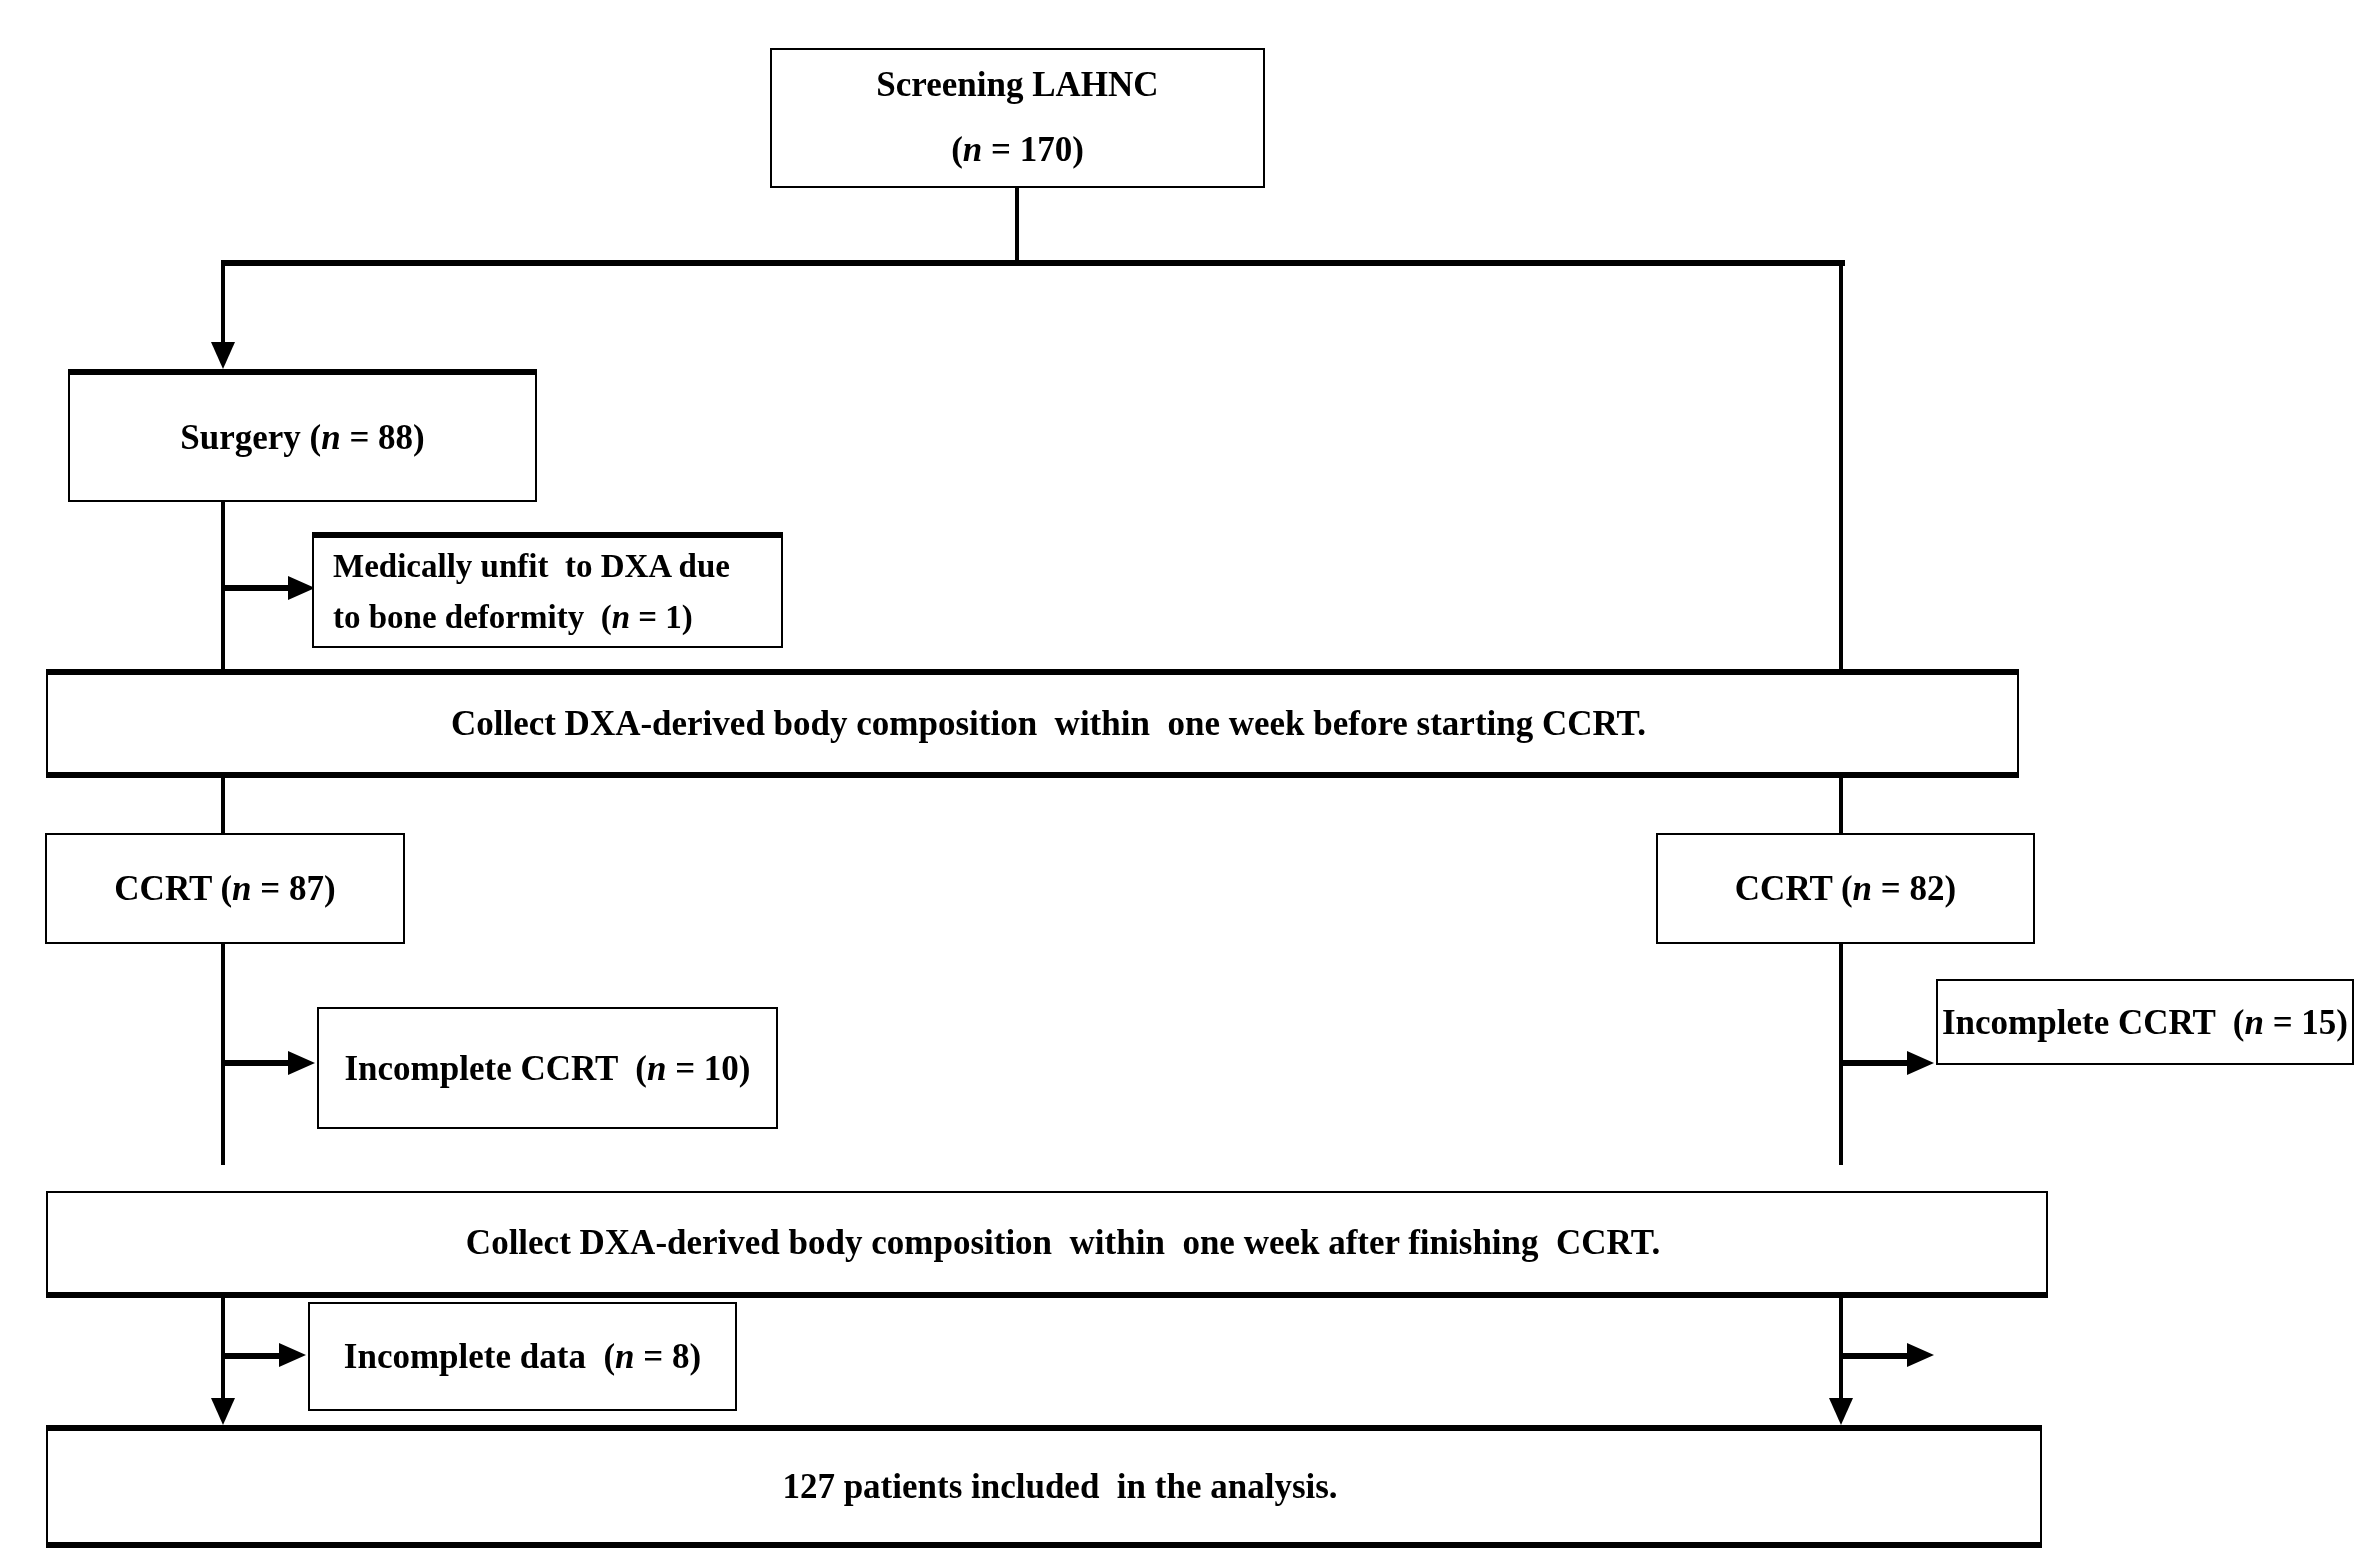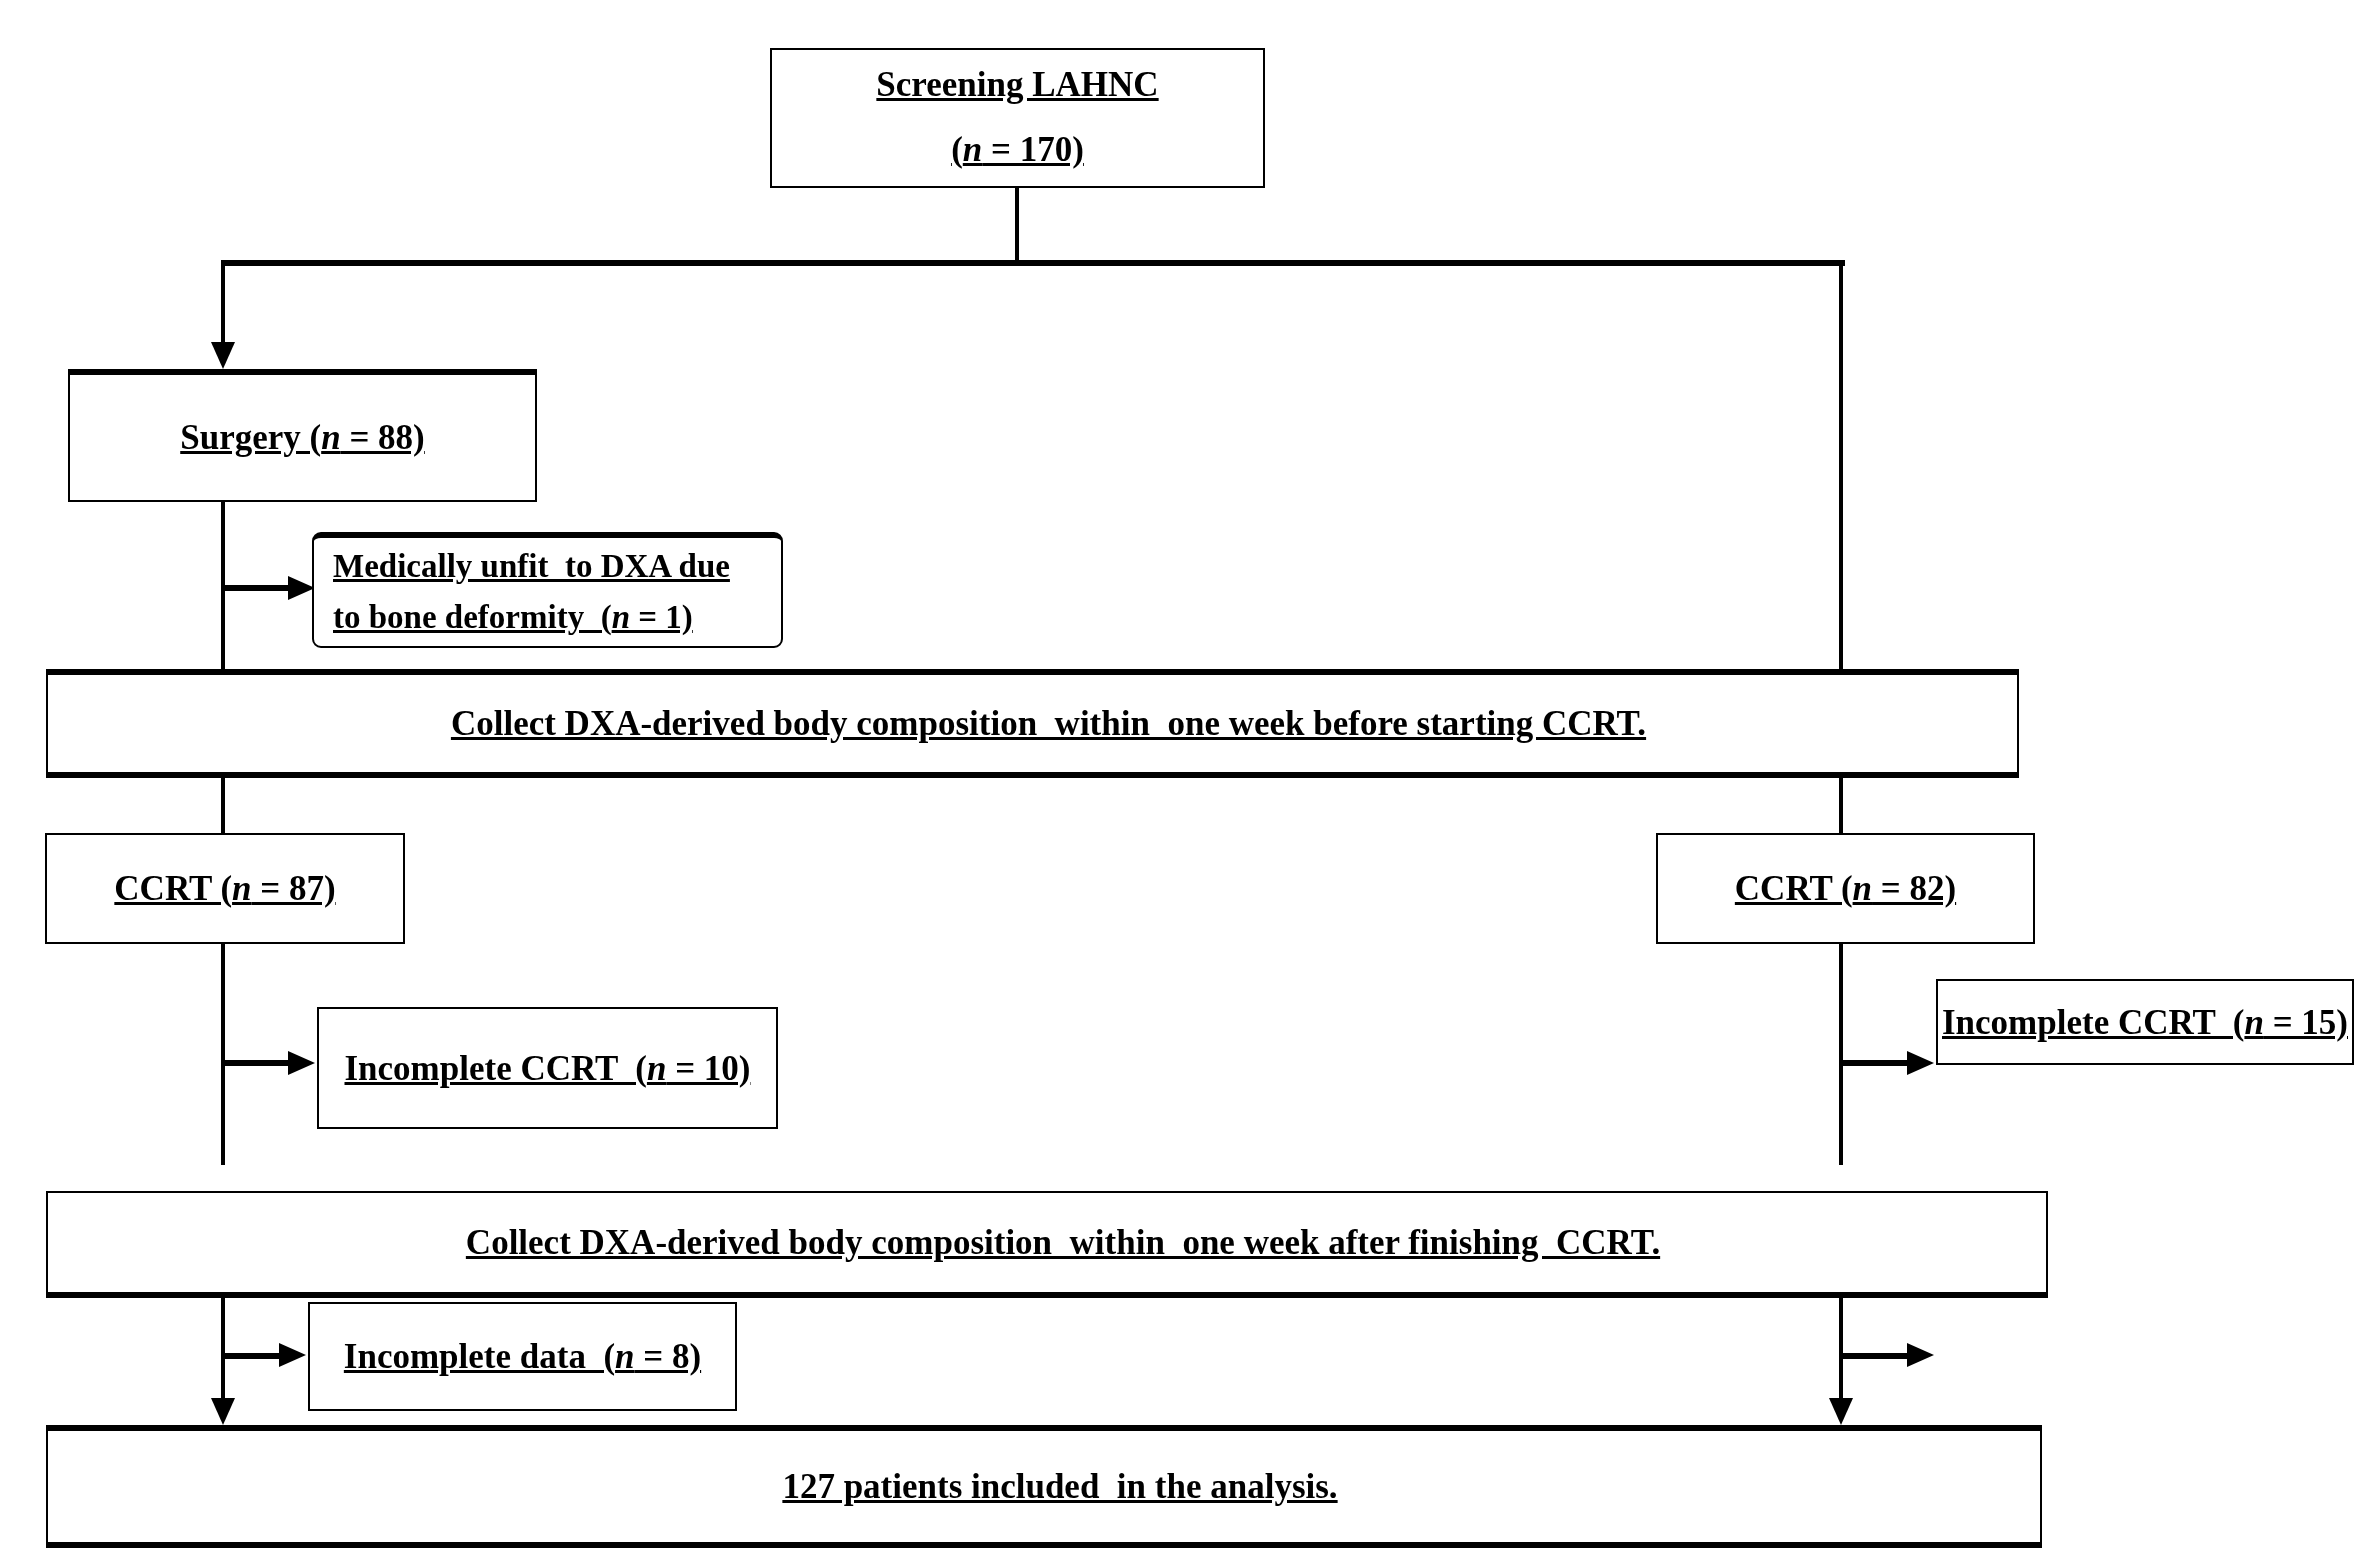--- a/index.html
+++ b/index.html
@@ -24,25 +24,24 @@
     display: flex;
     align-items: center;
     justify-content: center;
     font-size: 35px;
     font-weight: bold;
     line-height: 1.4;
   }
   .box.left-align {
     justify-content: flex-start;
     text-align: left;
-    border-radius: 9px;
   }
   .bt-thick { border-top-width: 6.5px; }
   .bb-thick { border-bottom-width: 6.5px; padding-left: 32px; }
-  .label { white-space: pre; text-align: center; text-decoration: underline; }
+  .label { white-space: pre; text-align: center; }
   .label-line { white-space: pre; }
   .nvar { font-style: italic; }
   .line {
     position: absolute;
     background: #000000;
   }
   .head-right {
     position: absolute;
     width: 0; height: 0;
     border-top: 12.3px solid transparent;

